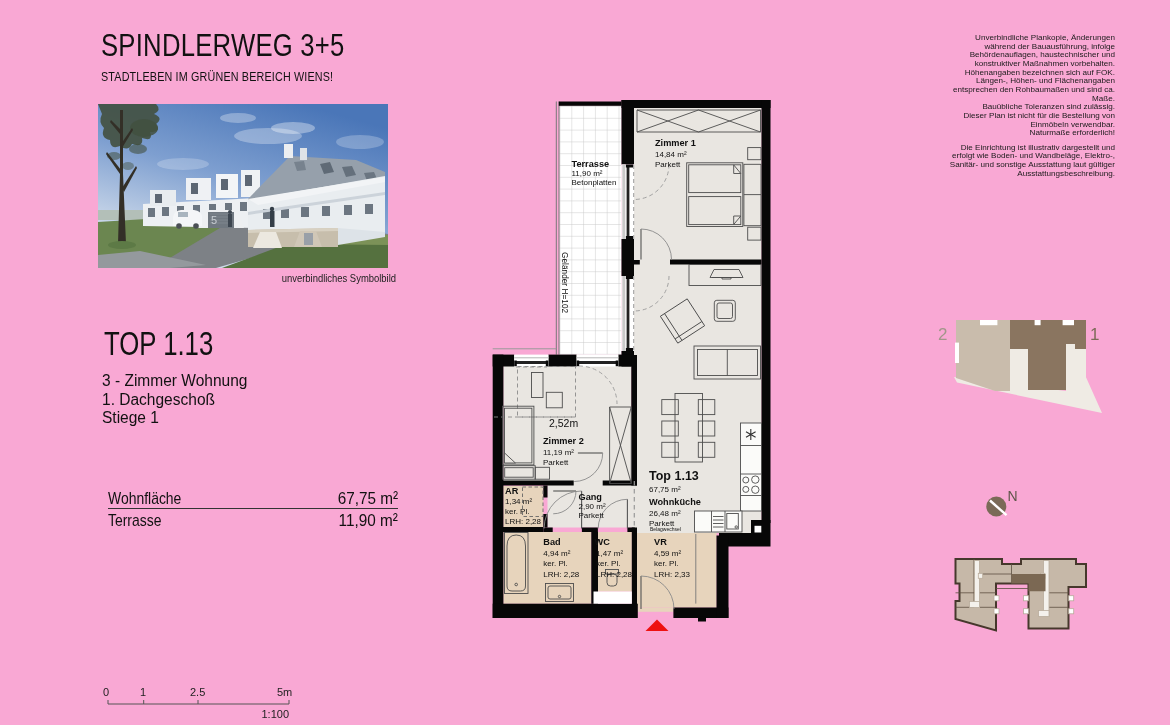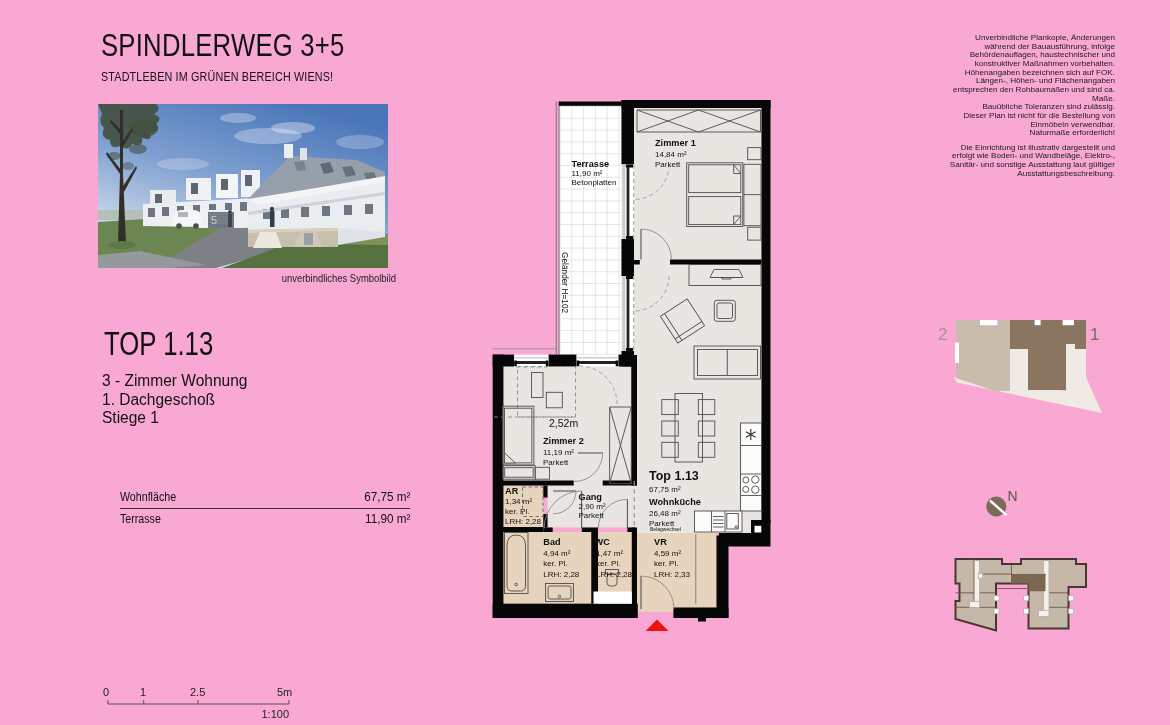--- a/index.html
+++ b/index.html
@@ -14,21 +14,21 @@
 <div class="abs" style="left:101px;top:27.5px;font-size:31px;color:#111;letter-spacing:0.3px;transform:scaleX(0.828);transform-origin:left top;">SPINDLERWEG 3+5</div>
 
 <div class="abs" style="left:101px;top:69px;font-size:13px;color:#111;letter-spacing:0.2px;transform:scaleX(0.828);transform-origin:left top;">STADTLEBEN IM GRÜNEN BEREICH WIENS!</div>
 
 <div class="abs" style="left:196px;top:271.5px;width:200px;text-align:right;font-size:11.5px;color:#222;transform:scaleX(0.82);transform-origin:right top;">unverbindliches Symbolbild</div>
 
 <div class="abs" style="left:103.5px;top:324.5px;font-size:33px;color:#111;transform:scaleX(0.78);transform-origin:left top;">TOP 1.13</div>
 
 <div class="abs" style="left:102px;top:372px;font-size:16px;color:#111;line-height:18.5px;transform:scaleX(0.97);transform-origin:left top;">3 - Zimmer Wohnung<br>1. Dachgeschoß<br>Stiege 1</div>
 
-<div class="abs" style="left:120px;top:489px;width:290px;font-size:13px;color:#111;">
+<div class="abs" style="left:108px;top:489px;width:290px;font-size:17px;color:#111;">
 <div style="position:relative;height:19px;"><span style="display:inline-block;transform:scaleX(0.82);transform-origin:left top;">Wohnfläche</span><span style="position:absolute;right:0;top:0;transform:scaleX(0.9);transform-origin:right top;">67,75 m²</span></div>
 <div style="position:relative;border-top:1px solid #333;padding-top:1.5px;height:18.5px;"><span style="display:inline-block;transform:scaleX(0.82);transform-origin:left top;">Terrasse</span><span style="position:absolute;right:0;top:1.5px;transform:scaleX(0.9);transform-origin:right top;">11,90 m²</span></div>
 </div>
 
 <div class="abs" style="left:935px;top:34px;width:180px;text-align:right;font-size:8.1px;line-height:8.66px;color:#1a1a1a;">Unverbindliche Plankopie, Änderungen<br>während der Bauausführung, infolge<br>Behördenauflagen, haustechnischer und<br>konstruktiver Maßnahmen vorbehalten.<br>Höhenangaben bezeichnen sich auf FOK.<br>Längen-, Höhen- und Flächenangaben<br>entsprechen den Rohbaumaßen und sind ca.<br>Maße.<br>Bauübliche Toleranzen sind zulässig.<br>Dieser Plan ist nicht für die Bestellung von<br>Einmöbeln verwendbar.<br>Naturmaße erforderlich!<br><br><div style="margin-top:-3px;">Die Einrichtung ist illustrativ dargestellt und<br>erfolgt wie Boden- und Wandbeläge, Elektro-,<br>Sanitär- und sonstige Ausstattung laut gültiger<br>Ausstattungsbeschreibung.</div></div>
 
 <svg class="abs" style="left:95px;top:680px;" width="220" height="45" viewBox="95 680 220 45">
 <g font-family="Liberation Sans,sans-serif" font-size="11" fill="#222">
 <text x="103" y="696">0</text>
 <text x="140" y="696">1</text>

